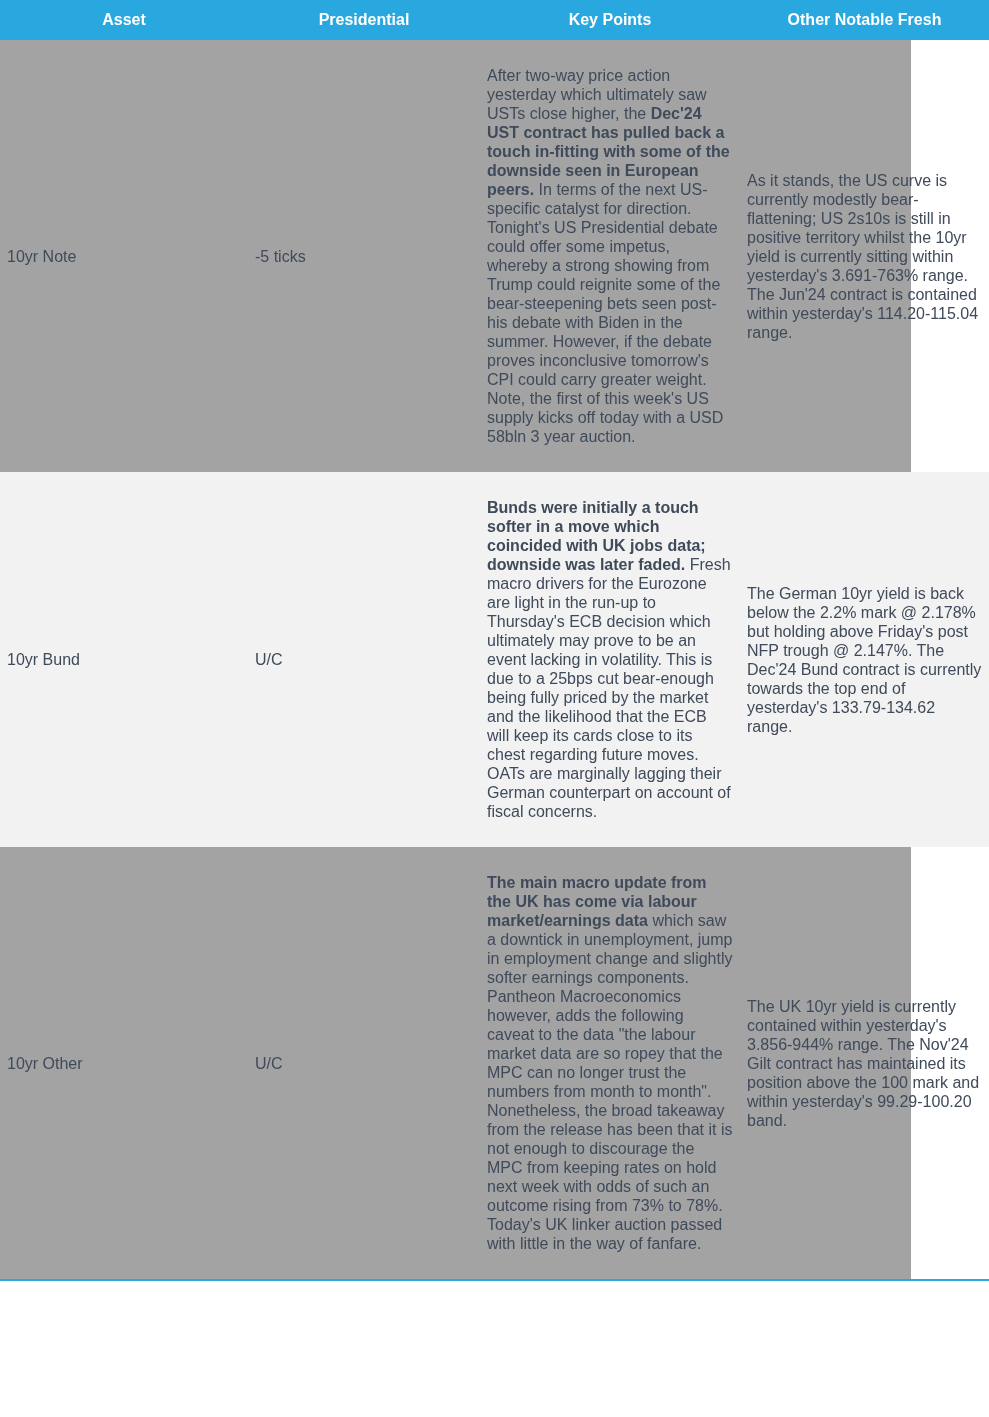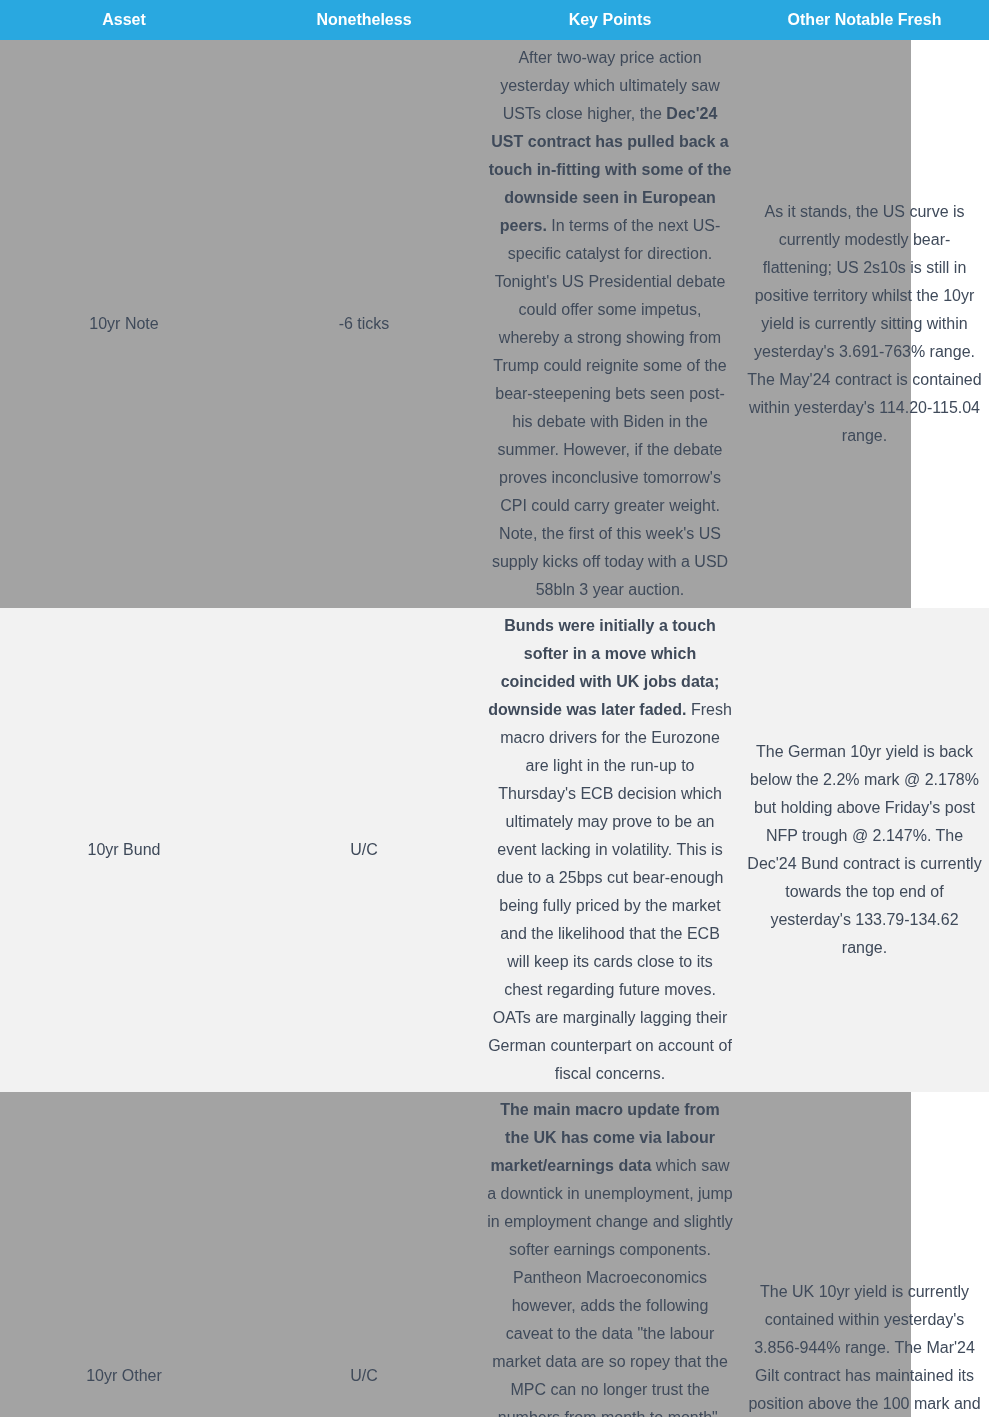--- a/index.html
+++ b/index.html
@@ -29,61 +29,61 @@
     background: var(--accent, #29A8E0);
     color: var(--header-text, #ffffff);
     font-weight: bold;
     font-size: 16px;
     height: 40px;
     text-align: center;
     vertical-align: middle;
     padding: 0 4px;
   }
   tbody td {
-    text-align: center;
+    text-align: left;
     vertical-align: middle;
-    padding: 4px 7px;
-    line-height: 28px;
+    padding: 26px 7px;
+    line-height: 19px;
   }
   tbody tr.row-alt { background: var(--row-alt-bg, #F2F2F2); }
   .bold { font-weight: bold; }
 </style>
 </head>
 <body>
 
 <div class="report-wrap">
   <table class="asset-table">
     <colgroup>
       <col class="c-asset">
         <col class="c-perf">
         <col class="c-key">
         <col class="c-other">
     </colgroup>
     <thead>
       <tr>
         <th>Asset</th>
-        <th>Nonetheless</th>
+        <th>Presidential</th>
         <th>Key Points</th>
         <th>Other Notable Fresh</th>
       </tr>
     </thead>
     <tbody>
       <tr>
         <td>10yr Note</td>
-        <td>-6 ticks</td>
+        <td>-5 ticks</td>
         <td><span>After two-way price action yesterday which ultimately saw USTs close higher, the </span><span class="bold">Dec'24 UST contract has pulled back a touch in-fitting with some of the downside seen in European peers.</span><span> In terms of the next US-specific catalyst for direction. Tonight's US Presidential debate could offer some impetus, whereby a strong showing from Trump could reignite some of the bear-steepening bets seen post-his debate with Biden in the summer. However, if the debate proves inconclusive tomorrow's CPI could carry greater weight. Note, the first of this week's US supply kicks off today with a USD 58bln 3 year auction.</span></td>
-        <td>As it stands, the US curve is currently modestly bear-flattening; US 2s10s is still in positive territory whilst the 10yr yield is currently sitting within yesterday's 3.691-763% range. The May'24 contract is contained within yesterday's 114.20-115.04 range.</td>
+        <td>As it stands, the US curve is currently modestly bear-flattening; US 2s10s is still in positive territory whilst the 10yr yield is currently sitting within yesterday's 3.691-763% range. The Jun'24 contract is contained within yesterday's 114.20-115.04 range.</td>
       </tr>
       <tr class="row-alt">
         <td>10yr Bund</td>
         <td>U/C</td>
         <td><span class="bold">Bunds were initially a touch softer in a move which coincided with UK jobs data; downside was later faded.</span><span> Fresh macro drivers for the Eurozone are light in the run-up to Thursday's ECB decision which ultimately may prove to be an event lacking in volatility. This is due to a 25bps cut bear-enough being fully priced by the market and the likelihood that the ECB will keep its cards close to its chest regarding future moves. OATs are marginally lagging their German counterpart on account of fiscal concerns.</span></td>
         <td>The German 10yr yield is back below the 2.2% mark @ 2.178% but holding above Friday's post NFP trough @ 2.147%. The Dec'24 Bund contract is currently towards the top end of yesterday's 133.79-134.62 range.</td>
       </tr>
       <tr>
         <td>10yr Other</td>
         <td>U/C</td>
         <td><span class="bold">The main macro update from the UK has come via labour market/earnings data</span><span> which saw a downtick in unemployment, jump in employment change and slightly softer earnings components. Pantheon Macroeconomics however, adds the following caveat to the data "the labour market data are so ropey that the MPC can no longer trust the numbers from month to month". Nonetheless, the broad takeaway from the release has been that it is not enough to discourage the MPC from keeping rates on hold next week with odds of such an outcome rising from 73% to 78%. Today's UK linker auction passed with little in the way of fanfare.</span></td>
-        <td>The UK 10yr yield is currently contained within yesterday's 3.856-944% range. The Mar'24 Gilt contract has maintained its position above the 100 mark and within yesterday's 99.29-100.20 band.</td>
+        <td>The UK 10yr yield is currently contained within yesterday's 3.856-944% range. The Nov'24 Gilt contract has maintained its position above the 100 mark and within yesterday's 99.29-100.20 band.</td>
       </tr>
     </tbody>
   </table>
 </div>
 
 </body></html>

